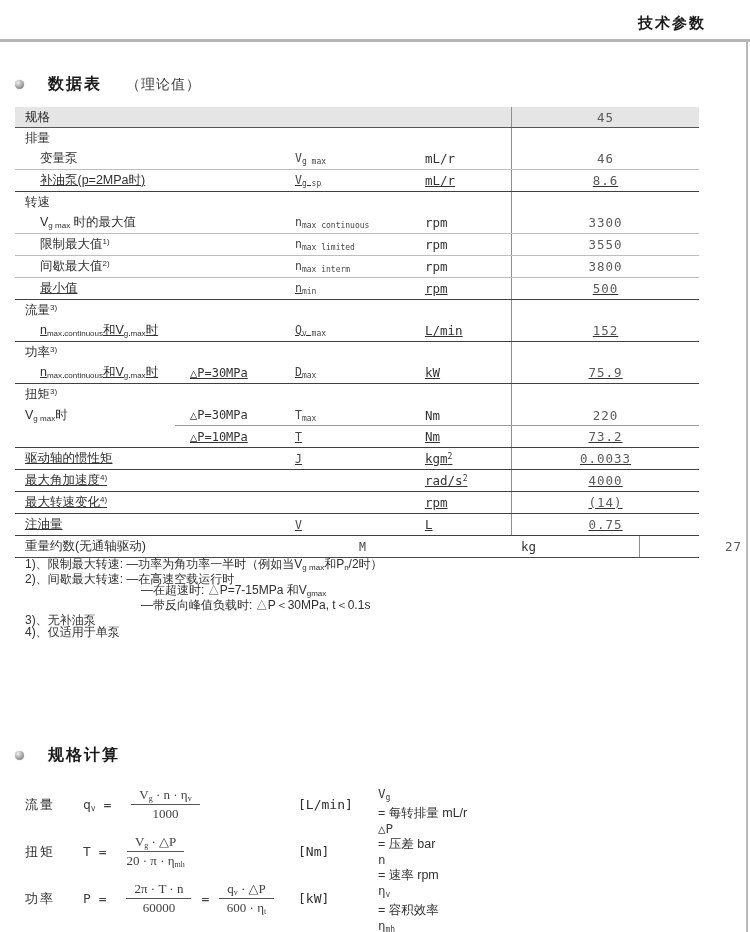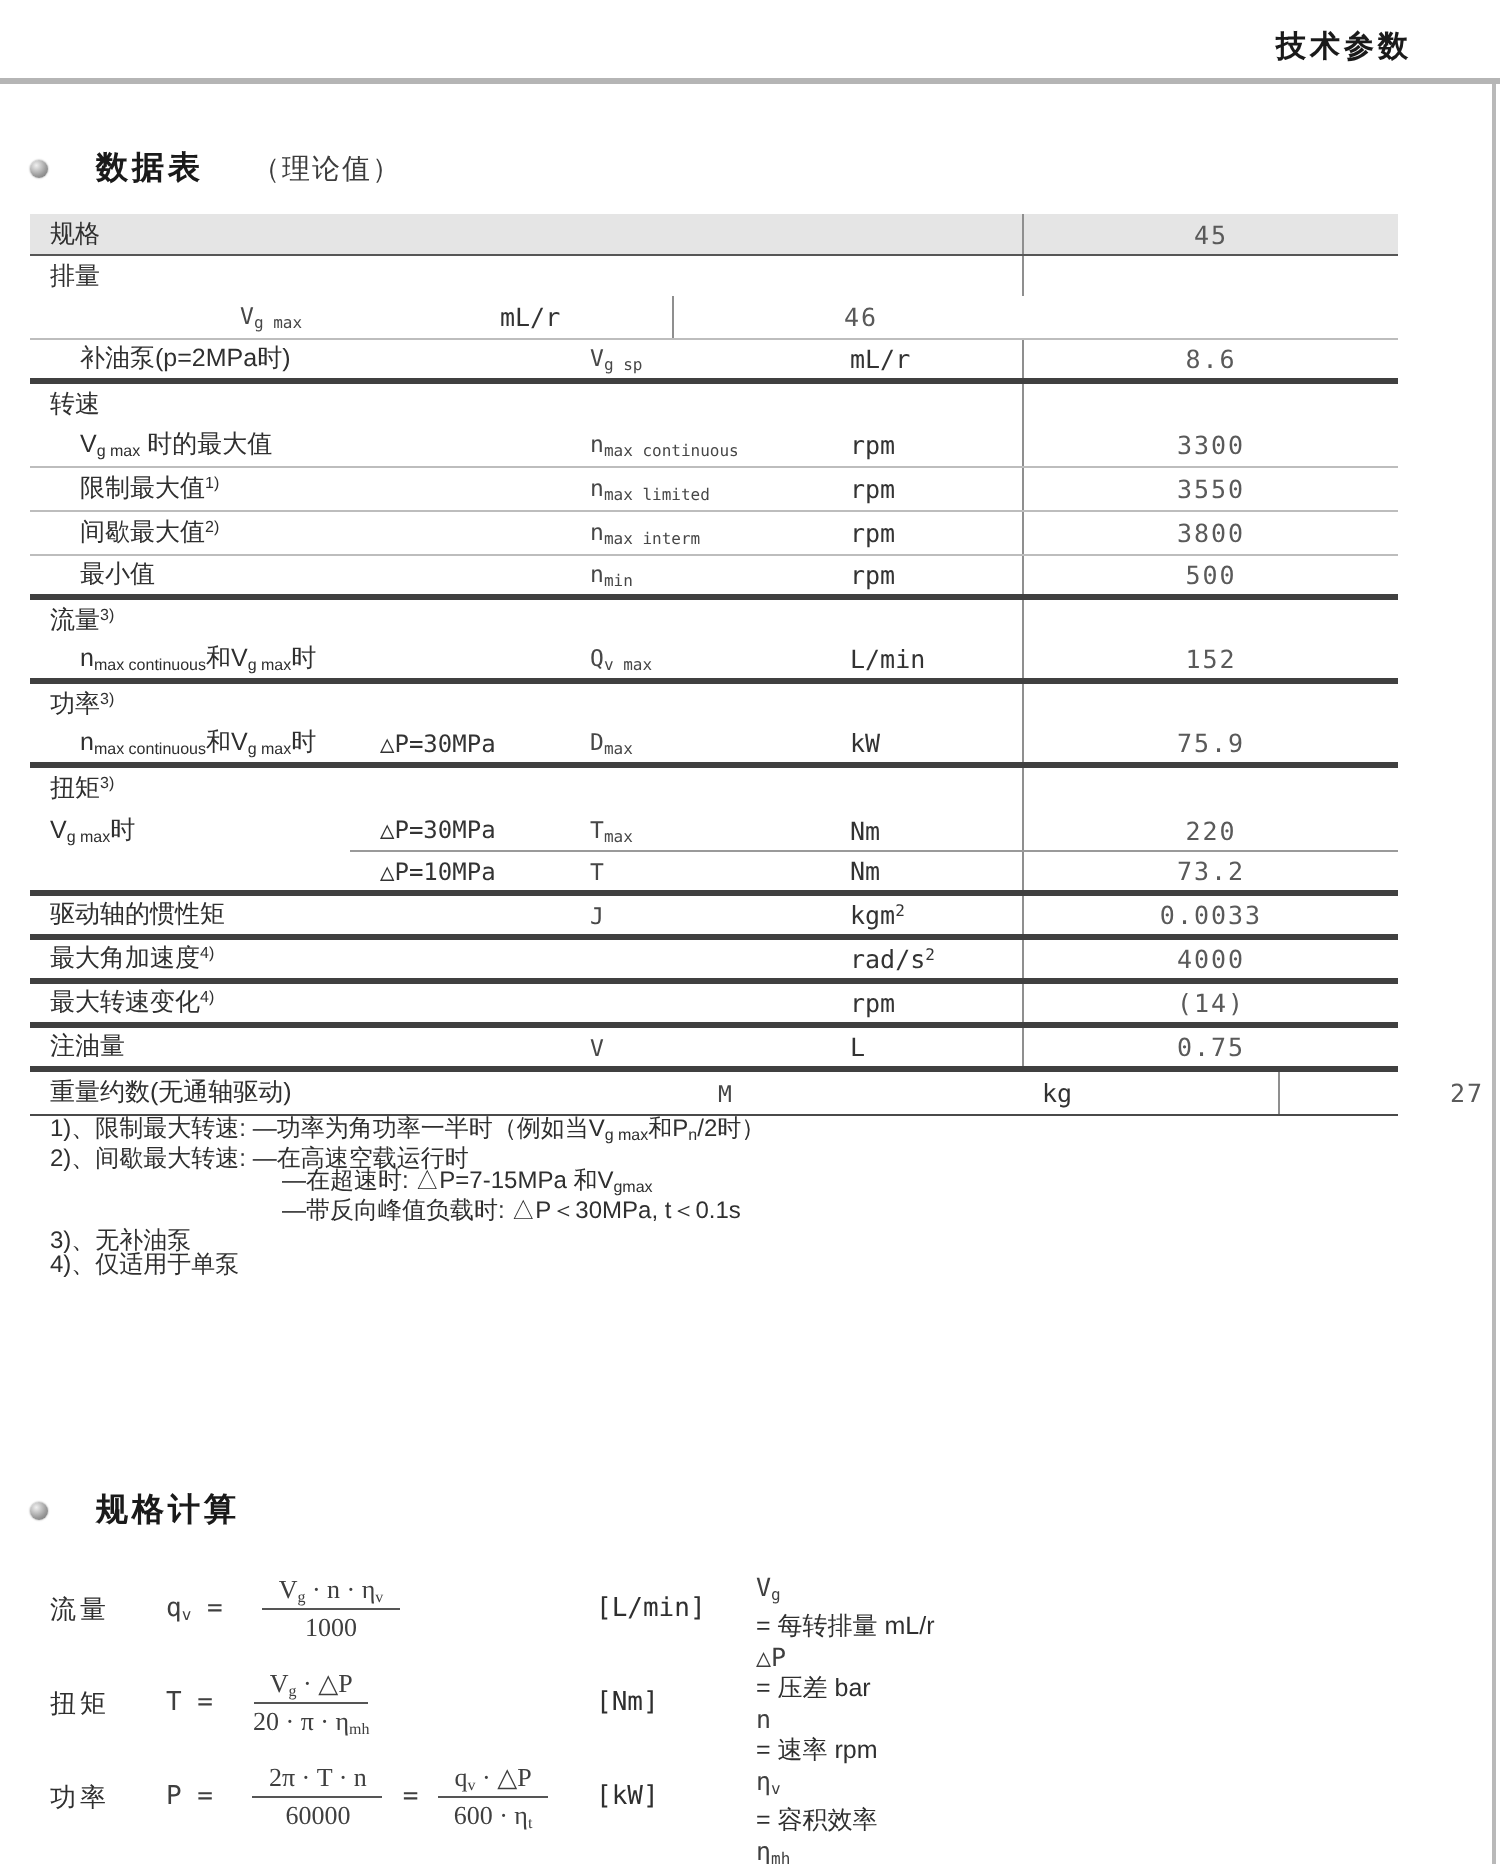--- a/index.html
+++ b/index.html
@@ -34,21 +34,21 @@
   .ind .c-label { padding-left:25px; }
   .c-cond { flex:0 0 105px; font-family:"DejaVu Sans Mono",monospace; font-size:12px; color:#333;
             white-space:nowrap; }
   .c-sym  { flex:0 0 130px; font-family:"DejaVu Sans Mono",monospace; font-size:11.5px; color:#474747;
             white-space:nowrap; }
   .c-unit { flex:0 0 86px; font-family:"DejaVu Sans Mono",monospace; font-size:12.5px; color:#333; }
   .c-val  { flex:0 0 188px; align-self:stretch; display:flex; align-items:center; justify-content:center;
             border-left:1px solid #8f8f8f; font-family:"DejaVu Sans Mono",monospace;
             font-size:12.5px; color:#5a5a5a; letter-spacing:1px; }
   .b-light  { border-bottom:1px solid #bdbdbd; }
-  .b-dark   { border-bottom:3px solid #404040; }
+  .b-dark   { border-bottom:1px solid #404040;text-decoration:underline; }
   .b-bottom { border-bottom:1px solid #4a4a4a;gap:32px; }
   .pline { position:absolute; left:160px; right:0; bottom:0; height:1px; background:#9a9a9a; }
 
   sub { font-size:8px; vertical-align:-2px; }
   sup { font-size:8px; vertical-align:4px; }
 
   
   .footnotes { position:absolute; left:25px; top:559px; font-size:12px; color:#2f2f2f; }
   .fn-line { white-space:nowrap; line-height:11.6px; }
   .fn-cont { padding-left:116px; }
@@ -90,20 +90,21 @@
   <div class="dtable">
       <div class="trow header">
         <div class="c-label">规格</div>
         <div class="c-val">45</div>
       </div>
       <div class="trow section">
         <div class="c-label">排量</div>
         <div class="c-val"></div>
       </div>
       <div class="trow item b-light ind">
+        <div class="c-label">变量泵</div>
         <div class="c-cond"></div>
         <div class="c-sym">V<sub>g max</sub></div>
         <div class="c-unit">mL/r</div>
         <div class="c-val">46</div>
       </div>
       <div class="trow item b-dark ind">
         <div class="c-label">补油泵(p=2MPa时)</div>
         <div class="c-cond"></div>
         <div class="c-sym">V<sub>g sp</sub></div>
         <div class="c-unit">mL/r</div>

